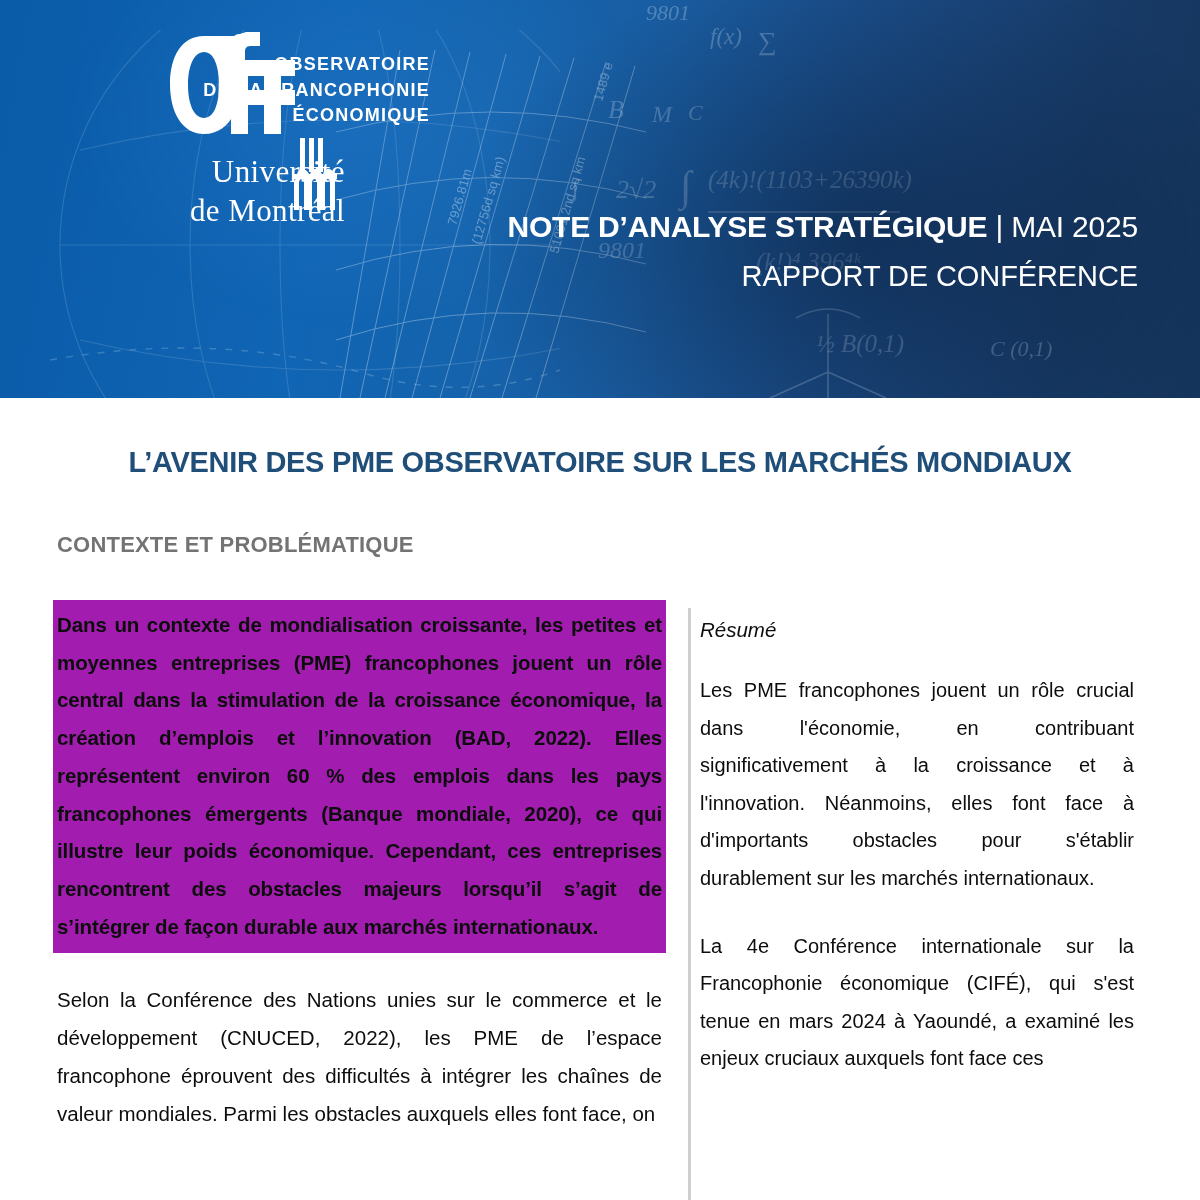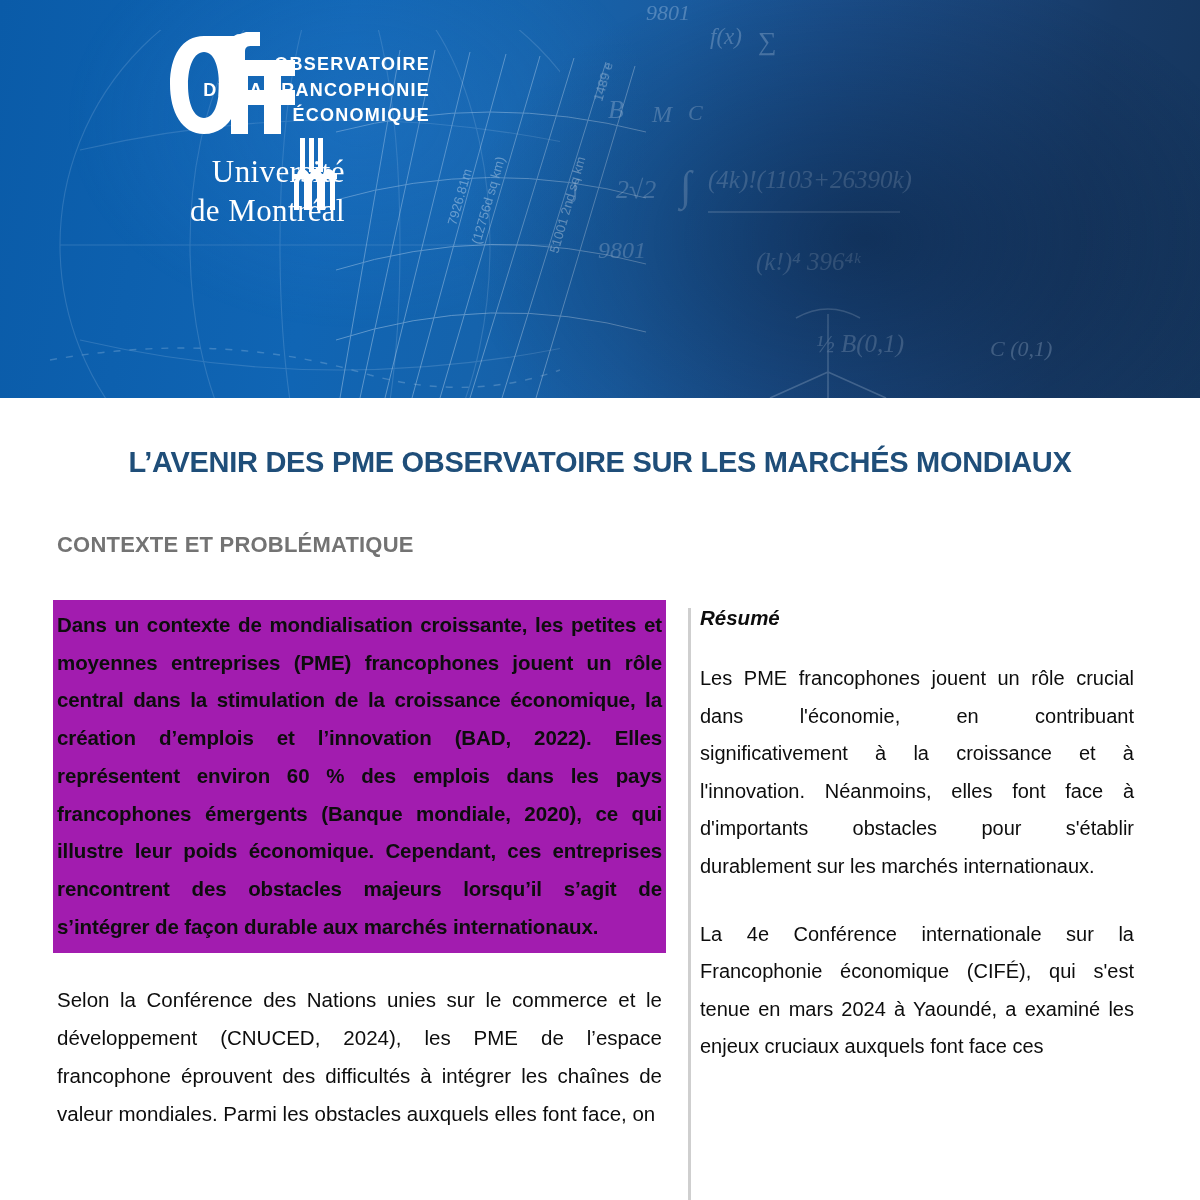--- a/index.html
+++ b/index.html
@@ -217,24 +217,24 @@
   .highlight-box {
     background: #a21caf;
     padding: 6px 4px 8px 4px;
     margin: -6px -4px 28px -4px;
   }
   .highlight-box p.body-text {
     font-weight: 700;
     letter-spacing: -0.1px;
   }
   .resume-label {
-    margin: 0 0 30px 0;
+    margin: 12px 0 30px 0;
     color: #0d0d0d;
     font-size: 20.5px;
-    font-weight: 700;
+    font-weight: 400;
     font-style: italic;
   }
   .col-right p.body-text {
     font-size: 20px;
     line-height: 1.88;
   }
   .col-right p.body-text + p.body-text {
     margin-top: 30px;
   }
 </style>
@@ -332,37 +332,43 @@
       <rect x="7" y="0" width="5" height="34"></rect>
       <rect x="16" y="0" width="5" height="34"></rect>
       <rect x="25" y="0" width="5" height="34"></rect>
       <path d="M4 38 C4 30 12 28 16 36 L16 72 L11 72 L11 44 C11 40 6 40 6 45 L6 72 L1 72 L1 44 Z"></path>
       <path d="M17 38 C17 30 25 28 29 36 L29 72 L24 72 L24 44 C24 40 19 40 19 45 L19 72 L14 72 L14 44 Z"></path>
       <path d="M30 38 C30 30 38 28 42 36 L42 72 L37 72 L37 44 C37 40 32 40 32 45 L32 72 L27 72 L27 44 Z"></path>
       <rect x="0" y="36" width="44" height="5"></rect>
     </g>
   </svg>
 
+  <div class="banner-heads">
+    <div class="head-line1">
+      <span class="strong">NOTE D’ANALYSE STRATÉGIQUE</span><span class="light"> | </span><span class="light">MAI 2025</span>
+    </div>
+    <div class="head-line2">RAPPORT DE CONFÉRENCE</div>
+  </div>
 </div>
 
 <div class="page">
 
   <div class="doc-title">L’AVENIR DES PME OBSERVATOIRE SUR LES MARCHÉS MONDIAUX</div>
 
   <div class="section-head">CONTEXTE ET PROBLÉMATIQUE</div>
 
   <div class="columns">
 
     <div class="col-divider"></div>
 
     <div class="col-left">
       <div class="highlight-box">
         <p class="body-text">Dans un contexte de mondialisation croissante, les petites et moyennes entreprises (PME) francophones jouent un rôle central dans la stimulation de la croissance économique, la création d’emplois et l’innovation (BAD, 2022). Elles représentent environ 60 % des emplois dans les pays francophones émergents (Banque mondiale, 2020), ce qui illustre leur poids économique. Cependant, ces entreprises rencontrent des obstacles majeurs lorsqu’il s’agit de s’intégrer de façon durable aux marchés internationaux.</p>
       </div>
-      <p class="body-text">Selon la Conférence des Nations unies sur le commerce et le développement (CNUCED, 2024), les PME de l’espace francophone éprouvent des difficultés à intégrer les chaînes de valeur mondiales. Parmi les obstacles auxquels elles font face, on</p>
+      <p class="body-text">Selon la Conférence des Nations unies sur le commerce et le développement (CNUCED, 2022), les PME de l’espace francophone éprouvent des difficultés à intégrer les chaînes de valeur mondiales. Parmi les obstacles auxquels elles font face, on</p>
     </div>
 
     <div class="col-right">
       <p class="resume-label">Résumé</p>
       <p class="body-text">Les PME francophones jouent un rôle crucial dans l'économie, en contribuant significativement à la croissance et à l'innovation. Néanmoins, elles font face à d'importants obstacles pour s'établir durablement sur les marchés internationaux.</p>
       <p class="body-text">La 4e Conférence internationale sur la Francophonie économique (CIFÉ), qui s'est tenue en mars 2024 à Yaoundé, a examiné les enjeux cruciaux auxquels font face ces</p>
     </div>
 
   </div>
 </div>

